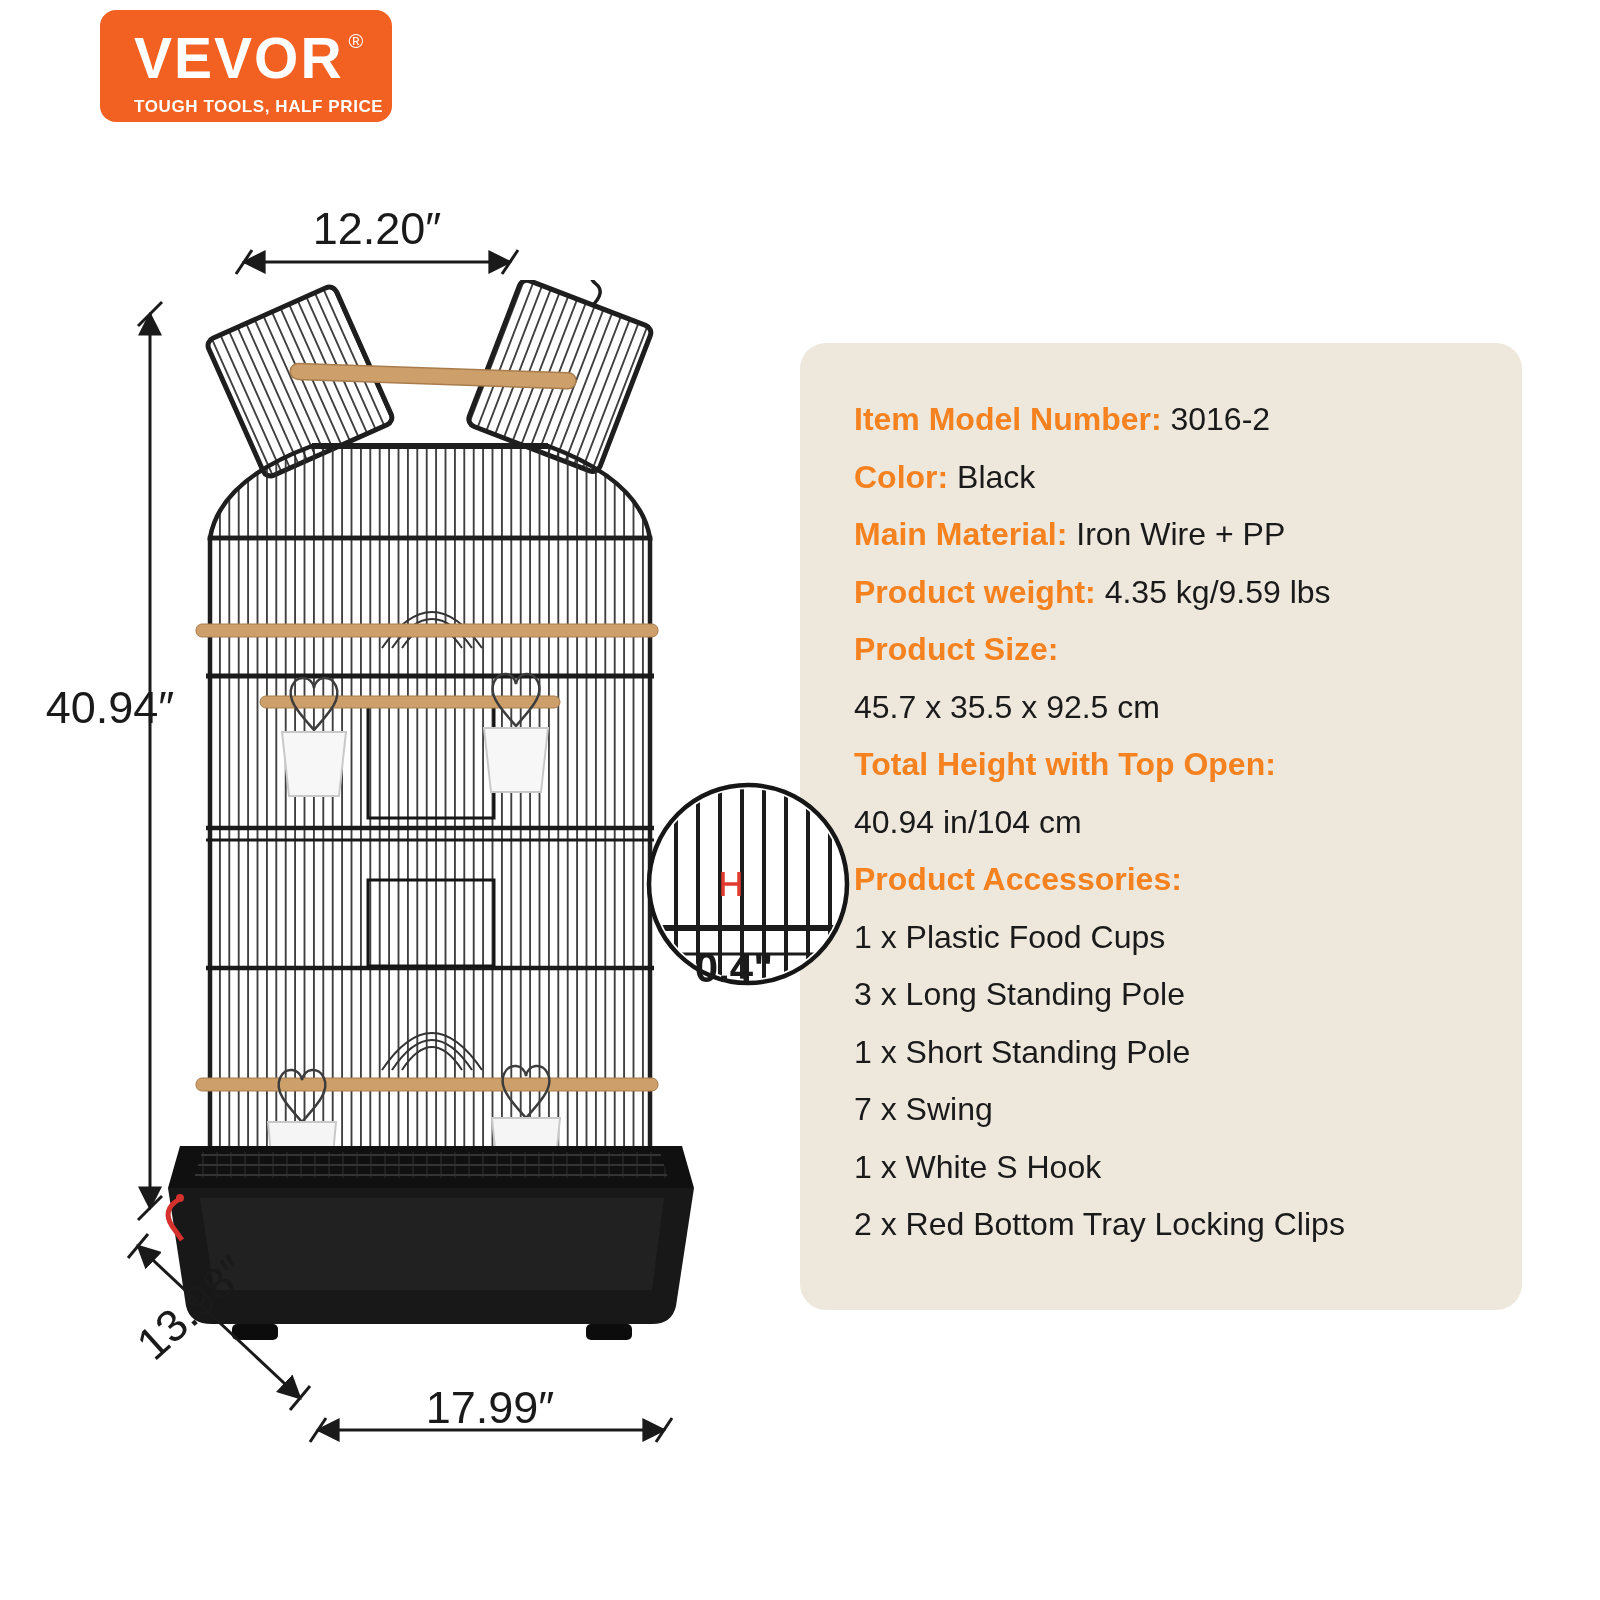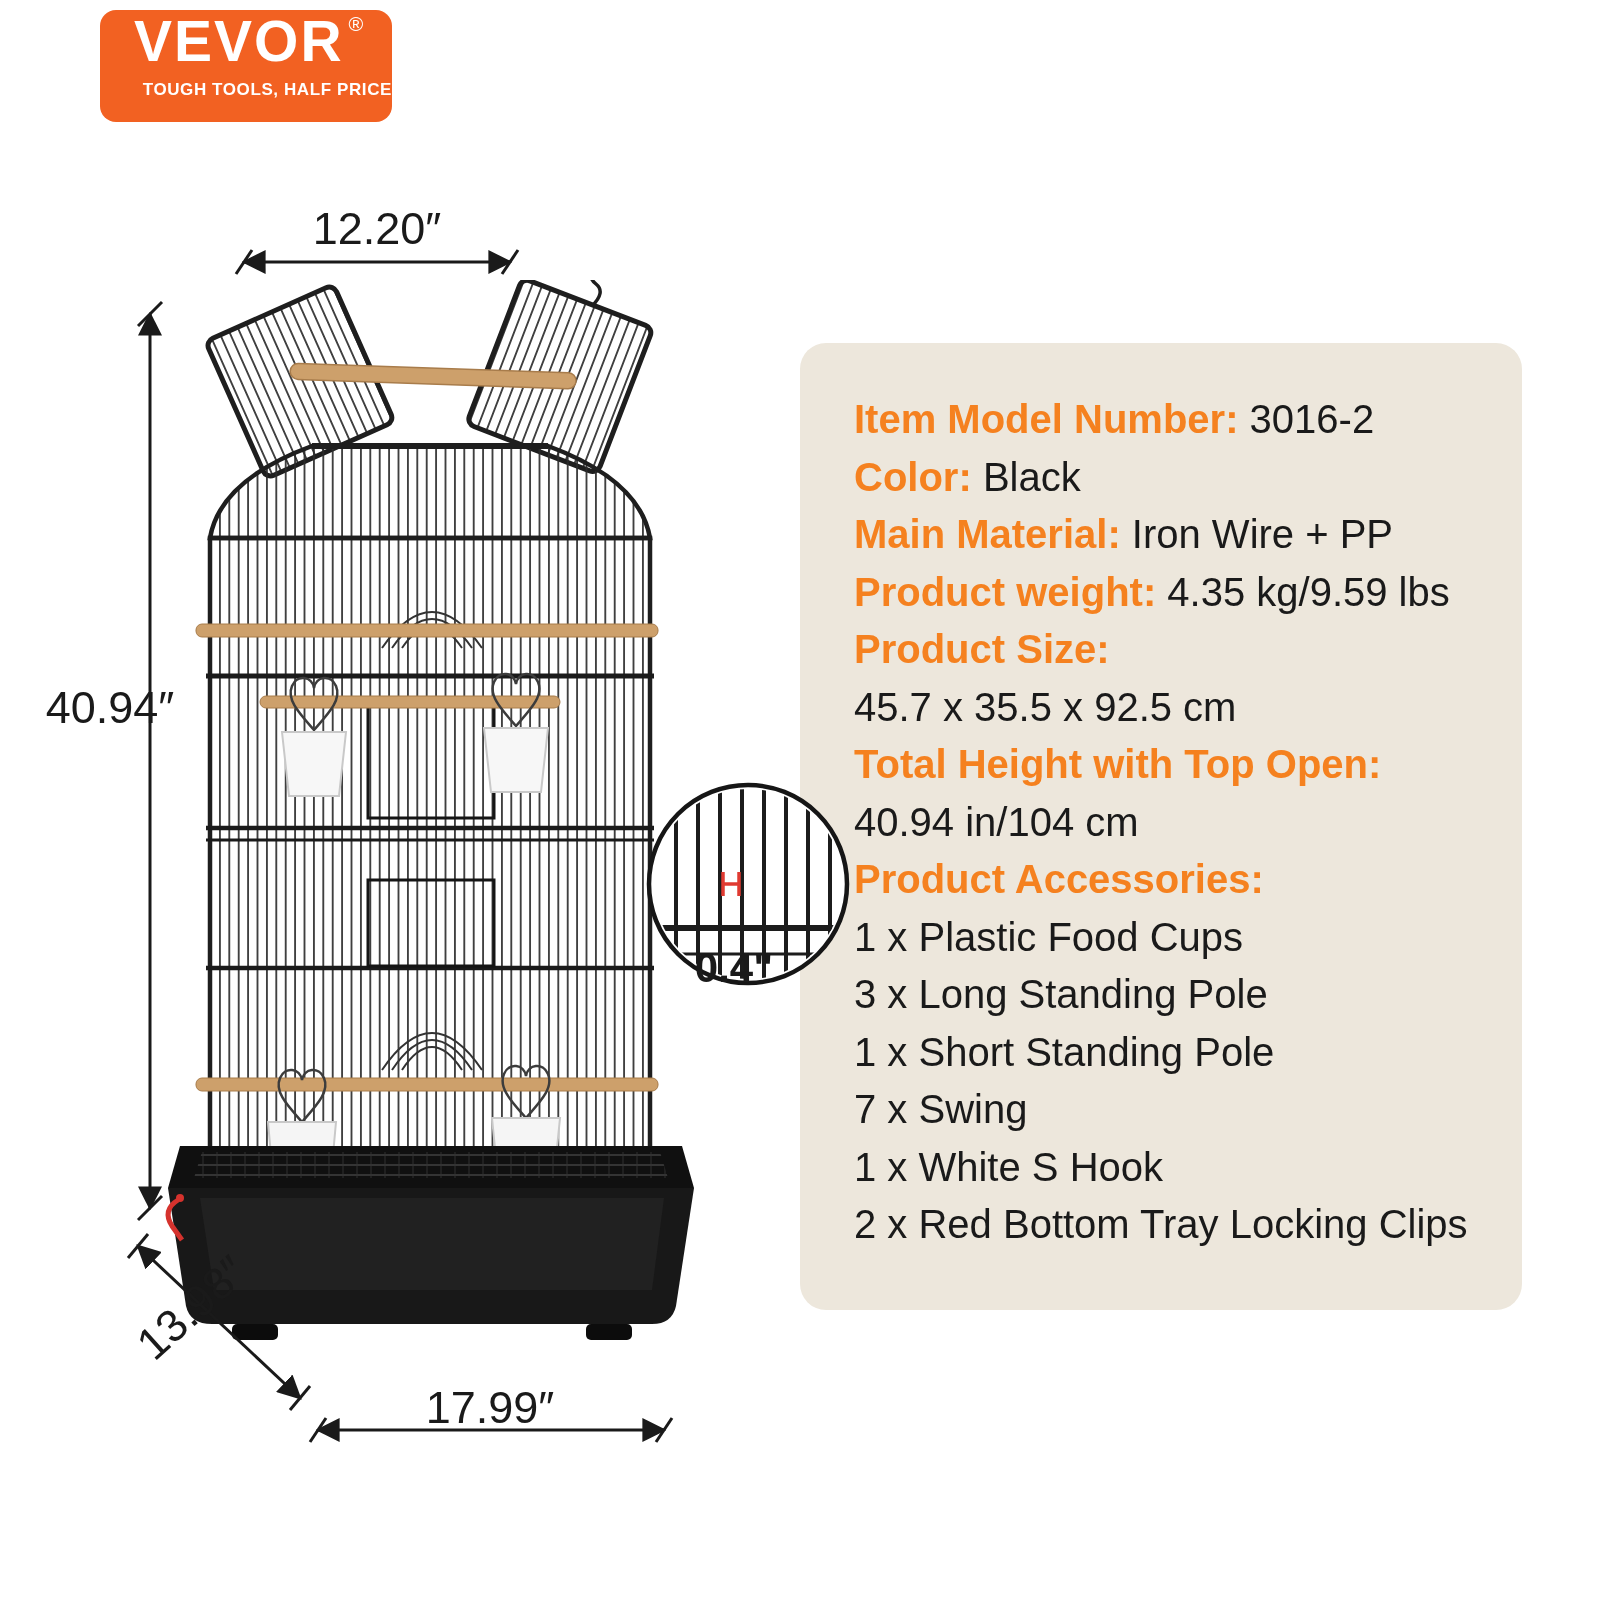--- a/index.html
+++ b/index.html
@@ -6,33 +6,33 @@
   html,body { background:#ffffff; }
   .page {
     position:relative; width:1600px; height:1600px; background:#fff;
     font-family:"Liberation Sans", sans-serif; overflow:hidden; color:#1a1a1a;
   }
 
   
   .logo{
     position:absolute; left:100px; top:10px; width:292px; height:112px;
     background:var(--brand-orange,#F26122); border-radius:16px; color:#fff;
-    padding:3px 0 0 34px;
+    padding:20px 0 0 34px;
   }
   .logo-brand{ font-size:57px; font-weight:800; letter-spacing:2px; line-height:1; display:flex; align-items:flex-start;}
   .logo-brand .reg{ font-size:20px; margin-left:5px; margin-top:1px; font-weight:400;}
-  .logo-tagline{ font-size:17px; font-weight:700; letter-spacing:0.6px; margin-top:10px;text-align:right;}
+  .logo-tagline{ font-size:17px; font-weight:700; letter-spacing:0.6px; margin-top:10px;}
 
   
   .spec-panel{
     position:absolute; left:800px; top:343px; width:722px; height:967px;
     background:var(--panel-beige,#EDE7DC); border-radius:26px;
   }
   .spec-list{ padding:48px 30px 0 54px; }
-  .spec-line{ font-size:40px; line-height:57.5px; white-space:nowrap; color:var(--text-black,#1a1a1a); }
+  .spec-line{ font-size:32px; line-height:57.5px; white-space:nowrap; color:var(--text-black,#1a1a1a); }
   .spec-label{ color:var(--label-orange,#F5811F); font-weight:700; }
   .spec-value{ font-weight:400; }
 
   
   .dim-label{ position:absolute; font-size:45px; color:#1a1a1a; text-align:center; }
   .dim-top    { left:277px;  top:203px;  width:200px; }
   .dim-height { left:30px;   top:682px;  width:160px; }
   .dim-depth  { left:106px;  top:1282px; width:172px; transform:rotate(-42deg); }
   .dim-width  { left:390px;  top:1362px; width:200px;margin-top:20px; }
   .dim-gap    { left:664px;  top:944px;  width:140px; font-weight:700; font-size:42px; }

